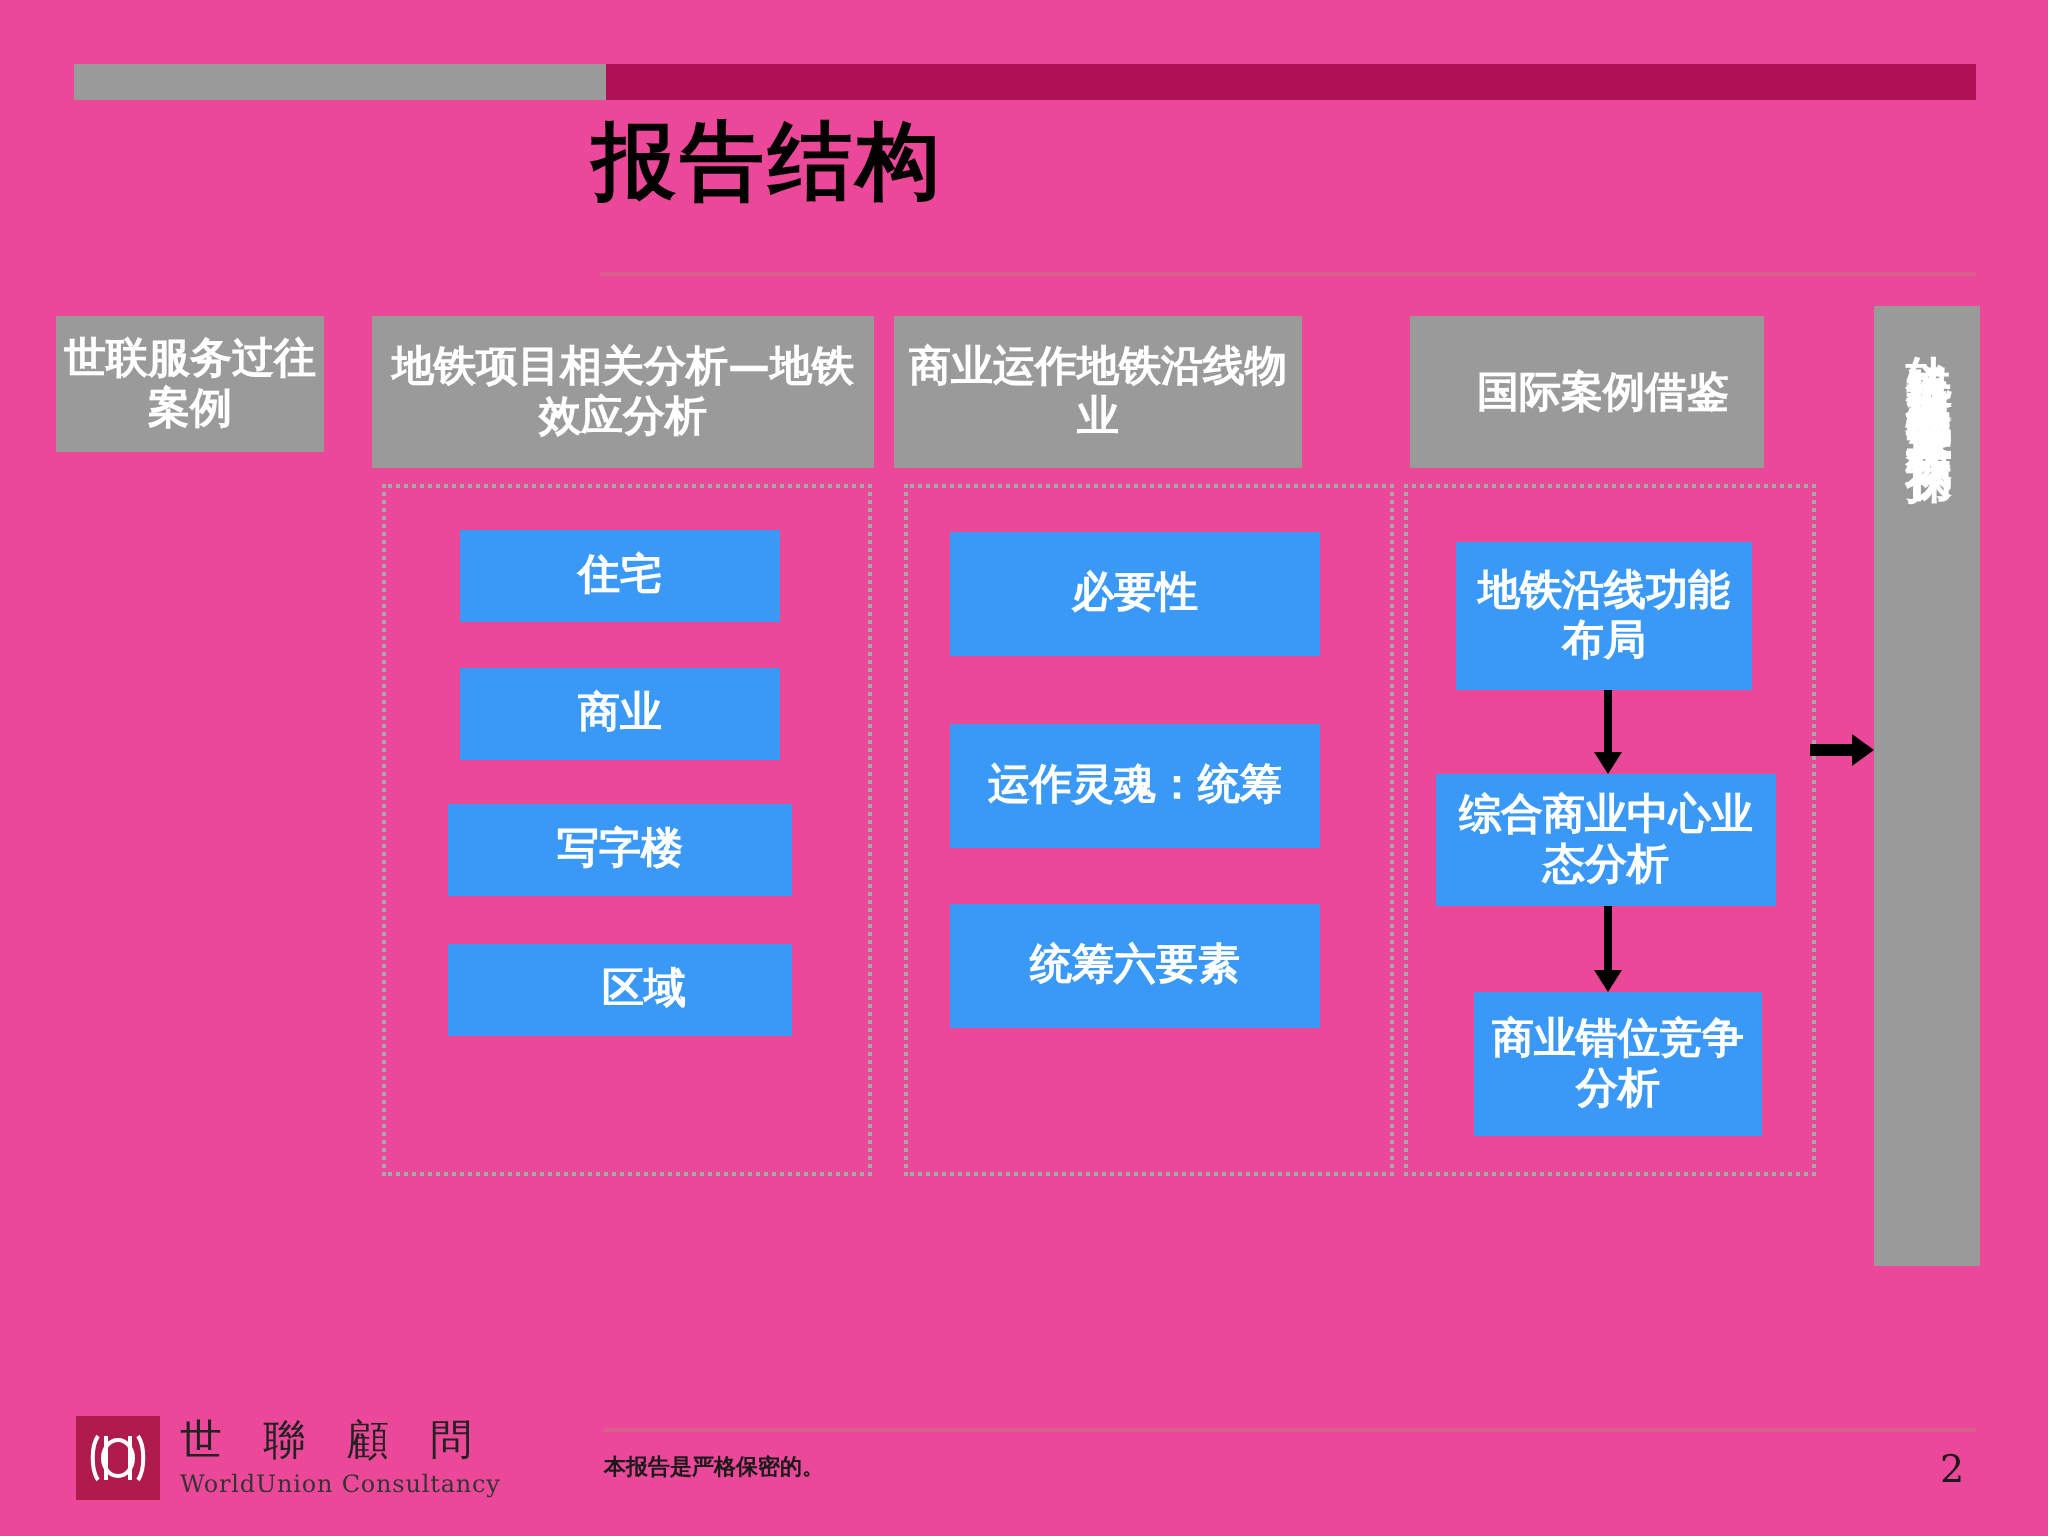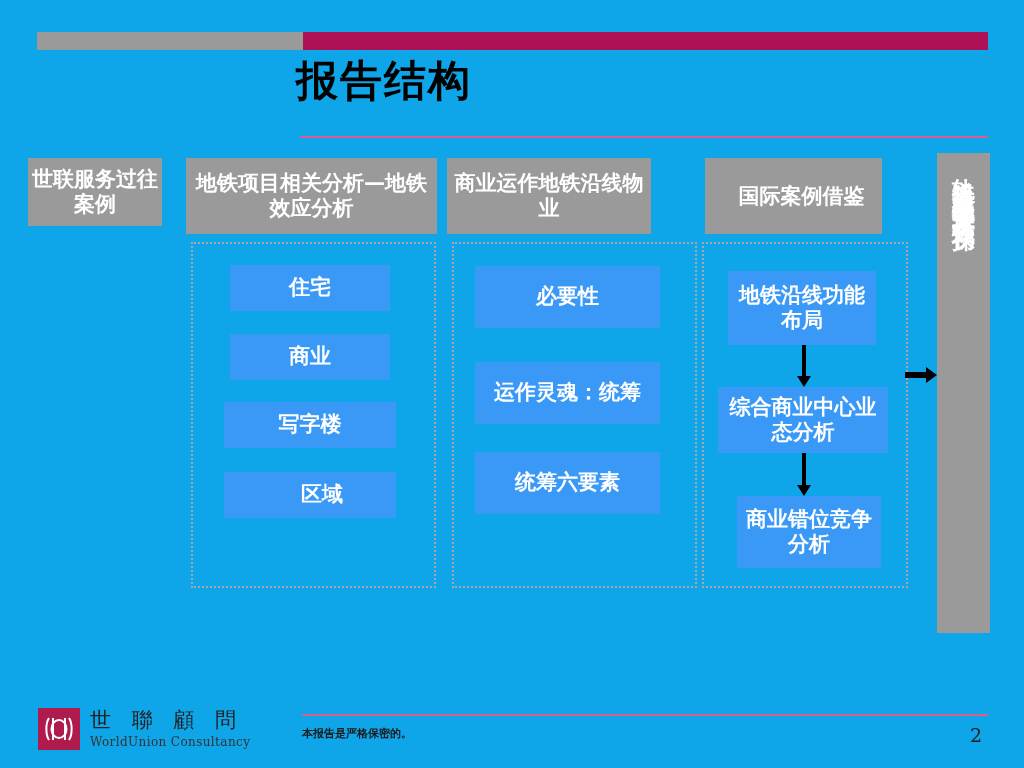--- a/index.html
+++ b/index.html
@@ -8,21 +8,21 @@
     padding: 0;
     background: #ffffff;
   }
   body {
     font-family: "DejaVu Sans", "Liberation Sans", sans-serif;
   }
   #slide {
     position: relative;
     width: 1024px;
     height: 768px;
-    background: #0ea5e9;
+    background: #ec4899;
     overflow: hidden;
   }
 
   
   .topbar-gray {
     position: absolute;
     left: 37px;
     top: 32px;
     width: 266px;
     height: 18px;

